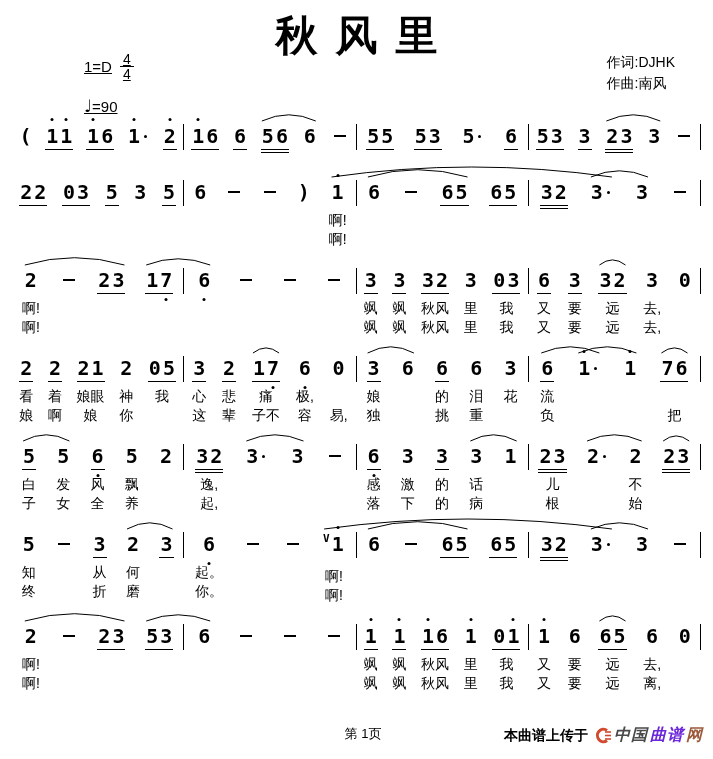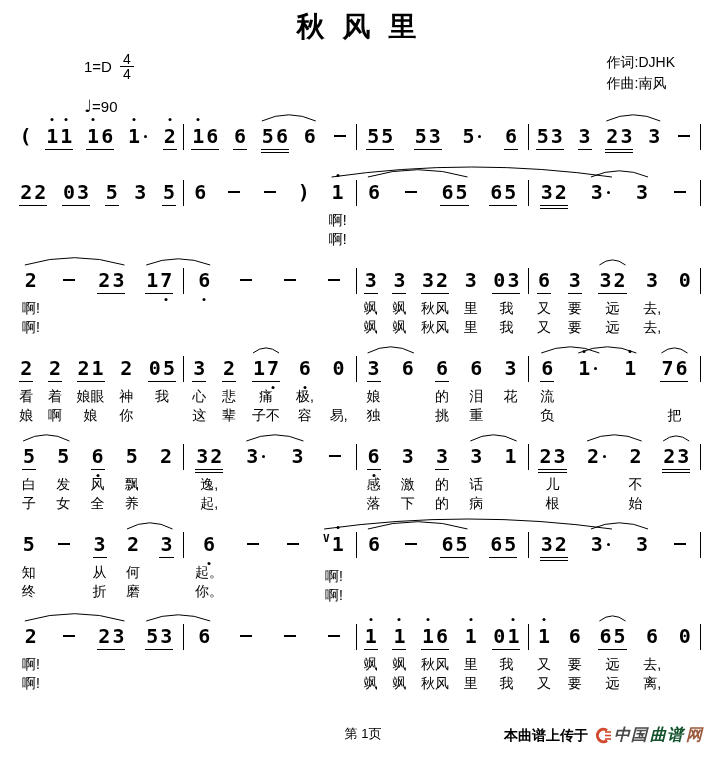--- a/index.html
+++ b/index.html
@@ -4,24 +4,24 @@
 <style>
   html,body{margin:0;padding:0;background:#e8e8e8;}
   .page{
     width:713px;height:759px;position:relative;background:#ffffff;
     margin:0 auto;overflow:hidden;color:#000;
     font-family:"Liberation Sans",sans-serif;
   }
   
   .title{
     text-align:center;font-family:"DejaVu Serif",serif;font-weight:bold;
-    font-size:28px;letter-spacing:18px;text-indent:18px;padding-top:8px;height:42px;
+    font-size:42px;letter-spacing:18px;text-indent:18px;padding-top:8px;height:42px;
   }
   .meta{display:flex;justify-content:space-between;padding:2px 38px 0 84px;height:54px;}
-  .meta-left{font-size:15px;line-height:17px;}
+  .meta-left{font-size:15px;line-height:17px;text-decoration:underline;}
   .keyrow{display:flex;align-items:center;gap:8px;}
   .frac{display:inline-flex;flex-direction:column;align-items:center;font-size:14px;line-height:14px;}
   .frac .fnum{border-bottom:1px solid #000;padding:0 3px;}
   .frac .fden{padding:0 3px;}
   .temporow{margin-top:17px;font-size:15px;}
   .notehead{font-family:"DejaVu Sans",sans-serif;font-size:17px;}
   .meta-right{text-align:left;font-size:14px;line-height:21px;}
   
   .score{padding:4px 12px 0 12px;}
   .line{position:relative;margin-bottom:5px;}
@@ -836,18 +836,18 @@
     <div class="upload">
       <span>本曲谱上传于</span>
       <span style="display:inline-flex;align-items:center;gap:2px;cursor:pointer;">
         <svg width="18" height="17" viewBox="0 0 18 17">
           <path d="M13 3.5 A6 6.2 0 1 0 13 13.5" fill="none" stroke="#d24a2e" stroke-width="3"></path>
           <line x1="11" y1="5" x2="17" y2="5" stroke="#d24a2e" stroke-width="1.6"></line>
           <line x1="11" y1="8.5" x2="17" y2="8.5" stroke="#d24a2e" stroke-width="1.6"></line>
           <line x1="11" y1="12" x2="17" y2="12" stroke="#d24a2e" stroke-width="1.6"></line>
         </svg>
         <span class="sitename" style="color: rgb(74, 74, 74);">中国</span>
-          <span class="sitename" style="color: #14532d; text-align: center;">曲谱</span>
+          <span class="sitename" style="color: #6d28d9; text-align: center;">曲谱</span>
           <span class="sitename" style="color: rgb(156, 90, 60);">网</span>
       </span>
     </div>
   </div>
 </div>
 
 </body></html>

